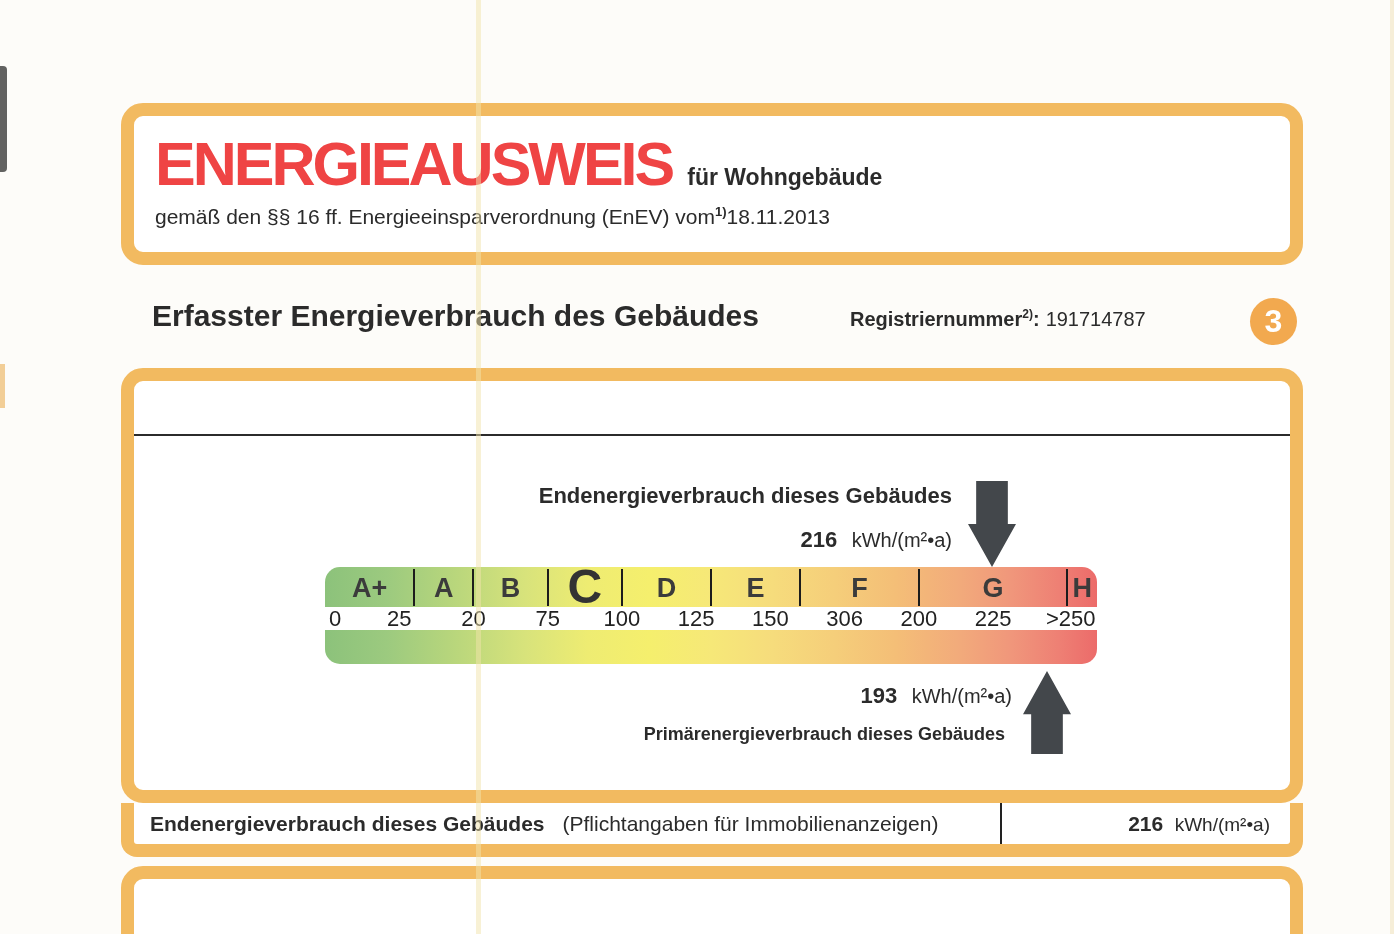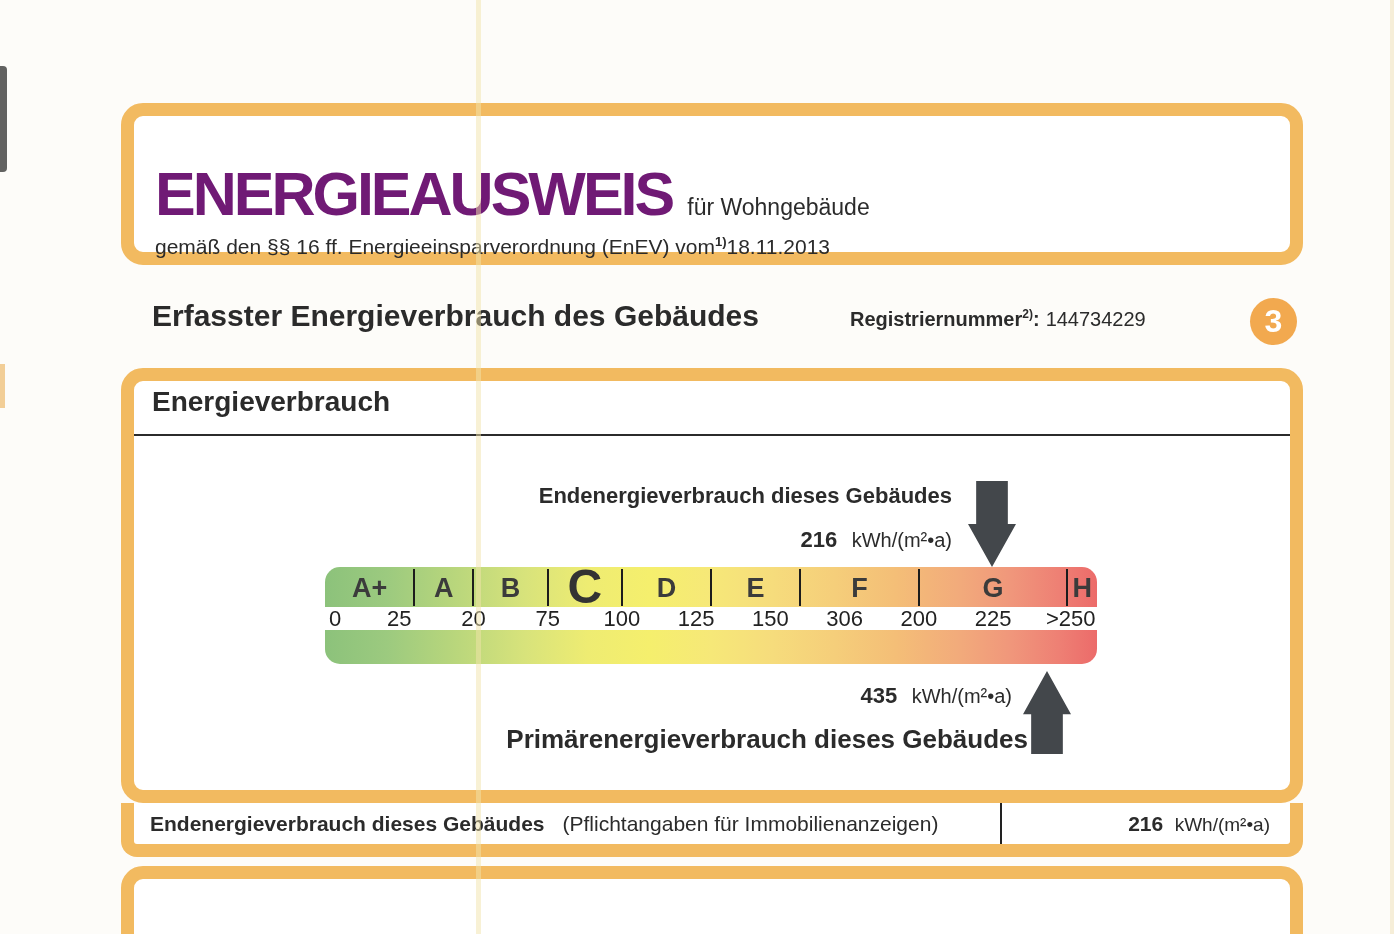--- a/index.html
+++ b/index.html
@@ -12,22 +12,22 @@
   }
   .box {
     position:absolute; left:121px; width:1182px;
     background:#FFFFFF; border:13px solid #F2BA60;
     border-radius:22px;
   }
 
   
   .header-box { top:103px; height:162px; padding:18px 0 0 21px; }
   .title-row { display:flex; align-items:baseline; gap:15px; }
-  .main-title { font-size:61px; line-height:1.0; font-weight:700; letter-spacing:-3px; color:#701a75; white-space:nowrap;margin-top:30px; }
-  .title-suffix { font-size:23px; font-weight:400; color:#2B2B2B; white-space:nowrap; }
+  .main-title { font-size:61px; line-height:1.0; font-weight:700; letter-spacing:-3px; color:#ef4444; white-space:nowrap; }
+  .title-suffix { font-size:23px; font-weight:700; color:#2B2B2B; white-space:nowrap; }
   .law-line { margin-top:9px; font-size:21px; color:#2B2B2B; white-space:nowrap; }
   .law-bold { font-weight:400; }
   .sup { font-size:13px; vertical-align:super; font-weight:700; }
   .sup.small { font-size:12px; font-weight:600; }
   .law-date { font-weight:400; margin-left:0; }
 
   
   .section-heading { position:absolute; left:152px; top:299px; font-size:30px; font-weight:700; color:#2B2B2B; white-space:nowrap; }
   .registration { position:absolute; left:850px; top:307px; font-size:20px; white-space:nowrap; }
   .reg-label { font-weight:600; }
@@ -44,21 +44,21 @@
   .main-panel > * { position:absolute; }
   .panel-title { left:18px; top:5px; font-size:28px; font-weight:700; }
   .panel-rule { left:0; right:0; top:53px; height:2px; background:#2B2B2B; }
 
   .end-label { right:338px; top:102px; font-size:22px; font-weight:700; white-space:nowrap; }
   .value-line { white-space:nowrap; }
   .value-line .val { font-size:22px; font-weight:700; }
   .value-line .unit { font-size:20px; font-weight:400; margin-left:10px; }
   .end-value { right:338px; top:146px; }
   .primary-value { right:278px; top:302px; }
-  .primary-label { right:262px; top:343px; font-size:26px; font-weight:700; white-space:nowrap; }
+  .primary-label { right:285px; top:343px; font-size:18px; font-weight:700; white-space:nowrap; }
 
   .arrow { background:#43474B; }
   .arrow-down {
     left:834px; top:100px; width:48px; height:86px;
     clip-path:polygon(17% 0, 83% 0, 83% 50%, 100% 50%, 50% 100%, 0 50%, 17% 50%);
   }
   .arrow-up {
     left:889px; top:290px; width:48px; height:83px;
     clip-path:polygon(50% 0, 100% 52%, 83% 52%, 83% 100%, 17% 100%, 17% 52%, 0 52%);
   }
@@ -111,25 +111,24 @@
 
   <div class="box header-box">
     <div class="title-row">
       <span class="main-title">ENERGIEAUSWEIS</span>
       <span class="title-suffix">für Wohngebäude</span>
     </div>
     <div class="law-line"><span class="law-bold">gemäß den §§ 16 ff. Energieeinsparverordnung (EnEV) vom</span><sup class="sup">1)</sup><span class="law-date">18.11.2013</span></div>
   </div>
 
   <div class="section-heading">Erfasster Energieverbrauch des Gebäudes</div>
-  <div class="registration"><span class="reg-label">Registriernummer</span><sup class="sup small">2)</sup><span class="reg-colon">:</span><span class="reg-value">144734229</span></div>
+  <div class="registration"><span class="reg-label">Registriernummer</span><sup class="sup small">2)</sup><span class="reg-colon">:</span><span class="reg-value">191714787</span></div>
   <div class="page-badge">3</div>
 
   <div class="box main-panel">
-    <div class="panel-title">Energieverbrauch</div>
     <div class="panel-rule"></div>
 
     <div class="end-label">Endenergieverbrauch dieses Gebäudes</div>
     <div class="value-line end-value">
       <span class="val">216</span>
       <span class="unit">kWh/(m²•a)</span>
     </div>
     <div class="arrow arrow-down"></div>
 
     <div class="energy-bar" style="background: linear-gradient(90deg, rgb(140, 194, 123) 0%, rgb(156, 202, 127) 8%, rgb(182, 213, 124) 16%, rgb(216, 227, 123) 26%, rgb(238, 236, 114) 34%, rgb(245, 239, 109) 42%, rgb(246, 232, 120) 50%, rgb(246, 220, 124) 58%, rgb(245, 206, 122) 66%, rgb(244, 190, 119) 74%, rgb(242, 171, 123) 82%, rgb(240, 150, 123) 89%, rgb(238, 128, 116) 95%, rgb(236, 107, 106) 100%);">
@@ -160,21 +159,21 @@
         <i class="scale-tick" style="left: 61.5385%;"></i>
         <span class="scale-letter" style="left: 69.2308%;">F</span>
         <i class="scale-tick" style="left: 76.9231%;"></i>
         <span class="scale-letter" style="left: 86.5385%;">G</span>
         <i class="scale-tick" style="left: 96.1538%;"></i>
         <span class="scale-letter" style="left: 98.0769%;">H</span>
       </div>
 
     <div class="arrow arrow-up"></div>
     <div class="value-line primary-value">
-      <span class="val">435</span>
+      <span class="val">193</span>
       <span class="unit">kWh/(m²•a)</span>
     </div>
     <div class="primary-label">Primärenergieverbrauch dieses Gebäudes</div>
   </div>
 
   <div class="box footer-row">
     <div class="footer-left"><span class="fl-bold">Endenergieverbrauch dieses Gebäudes</span><span class="fl-normal">(Pflichtangaben für Immobilienanzeigen)</span></div>
     <div class="footer-divider"></div>
     <div class="footer-right">
       <span class="val">216</span>

